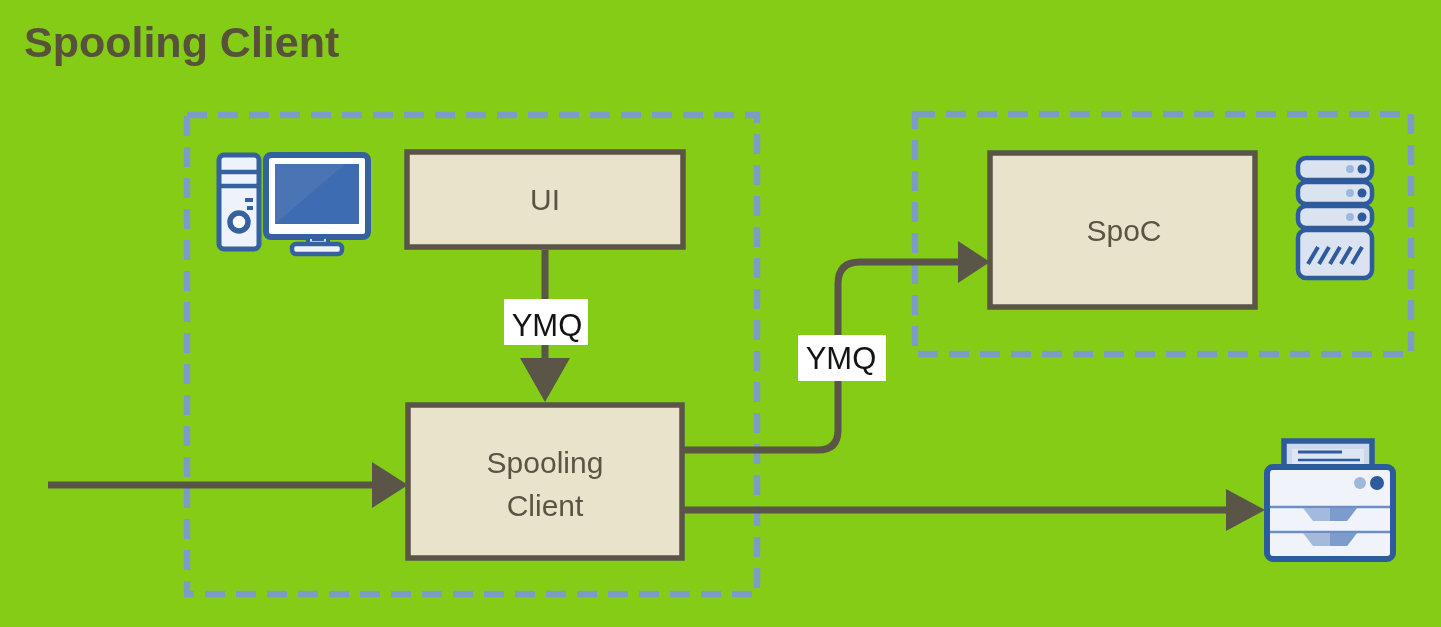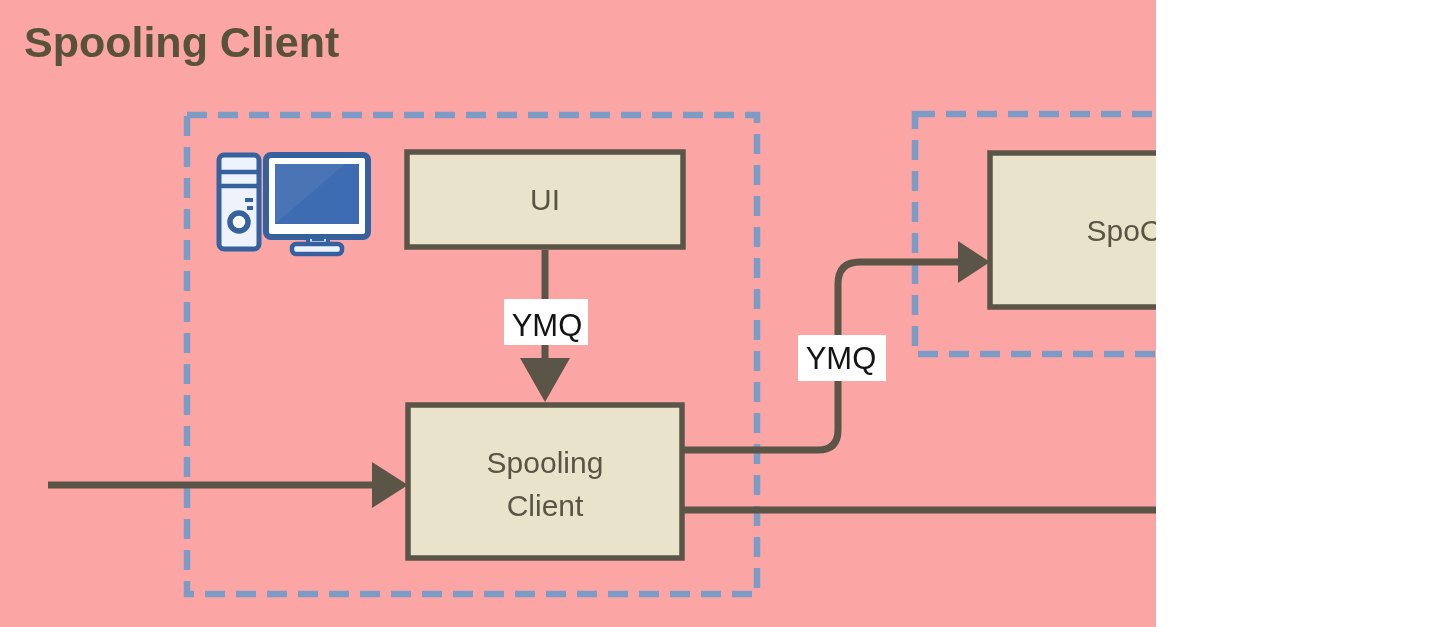--- a/index.html
+++ b/index.html
@@ -1,20 +1,20 @@
 <!DOCTYPE html>
 <html><head>
 <meta charset="utf-8">
 <style>
   html, body { margin: 0; padding: 0; background: #ffffff; }
   .canvas {
     position: relative;
-    width: 1156px;
+    width: 1441px;
     height: 627px;
-    background: #fca5a5;
+    background: #84cc16;
     font-family: "Liberation Sans", sans-serif;
     overflow: hidden;
     text-decoration: underline;
   }
   svg { display: block; }
 
   .title-text   { font: bold 43px "Liberation Sans", sans-serif; fill: #575239; }
   .node         { fill: #e9e3cb; stroke: #5a5546; stroke-width: 5.5; }
   .node-label   { font: 30px "Liberation Sans", sans-serif; fill: #5a5444; text-anchor: middle; }
   .edge-label   { font: 31px "Liberation Sans", sans-serif; fill: #141414; text-anchor: middle; }

